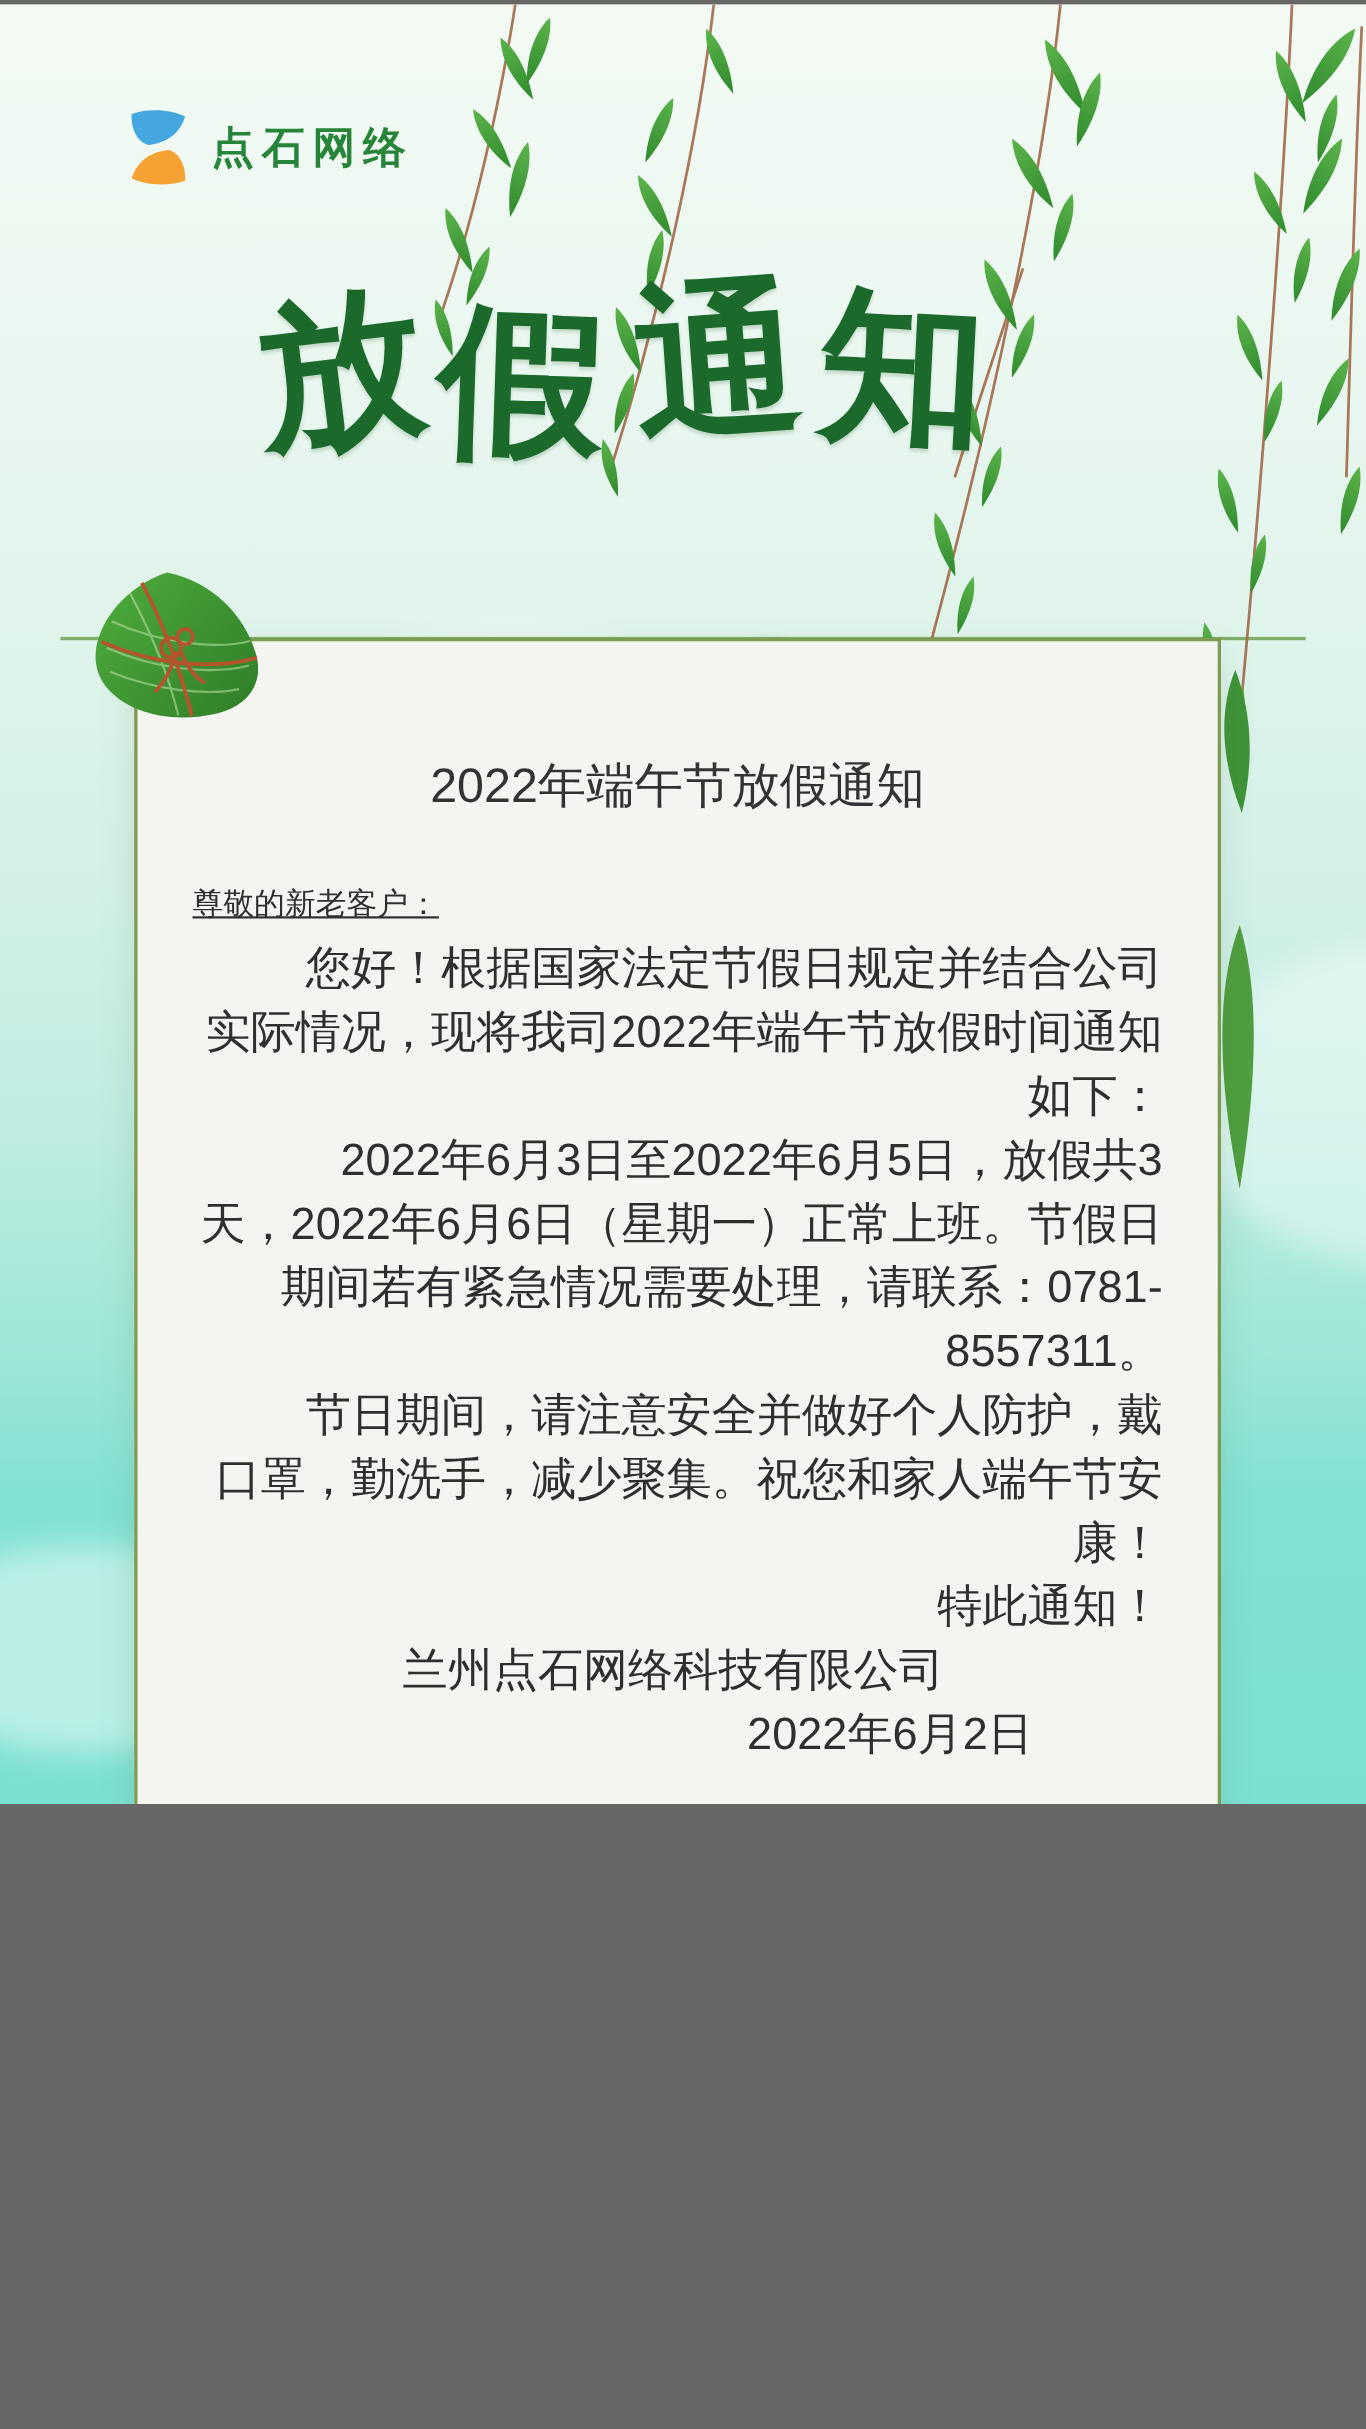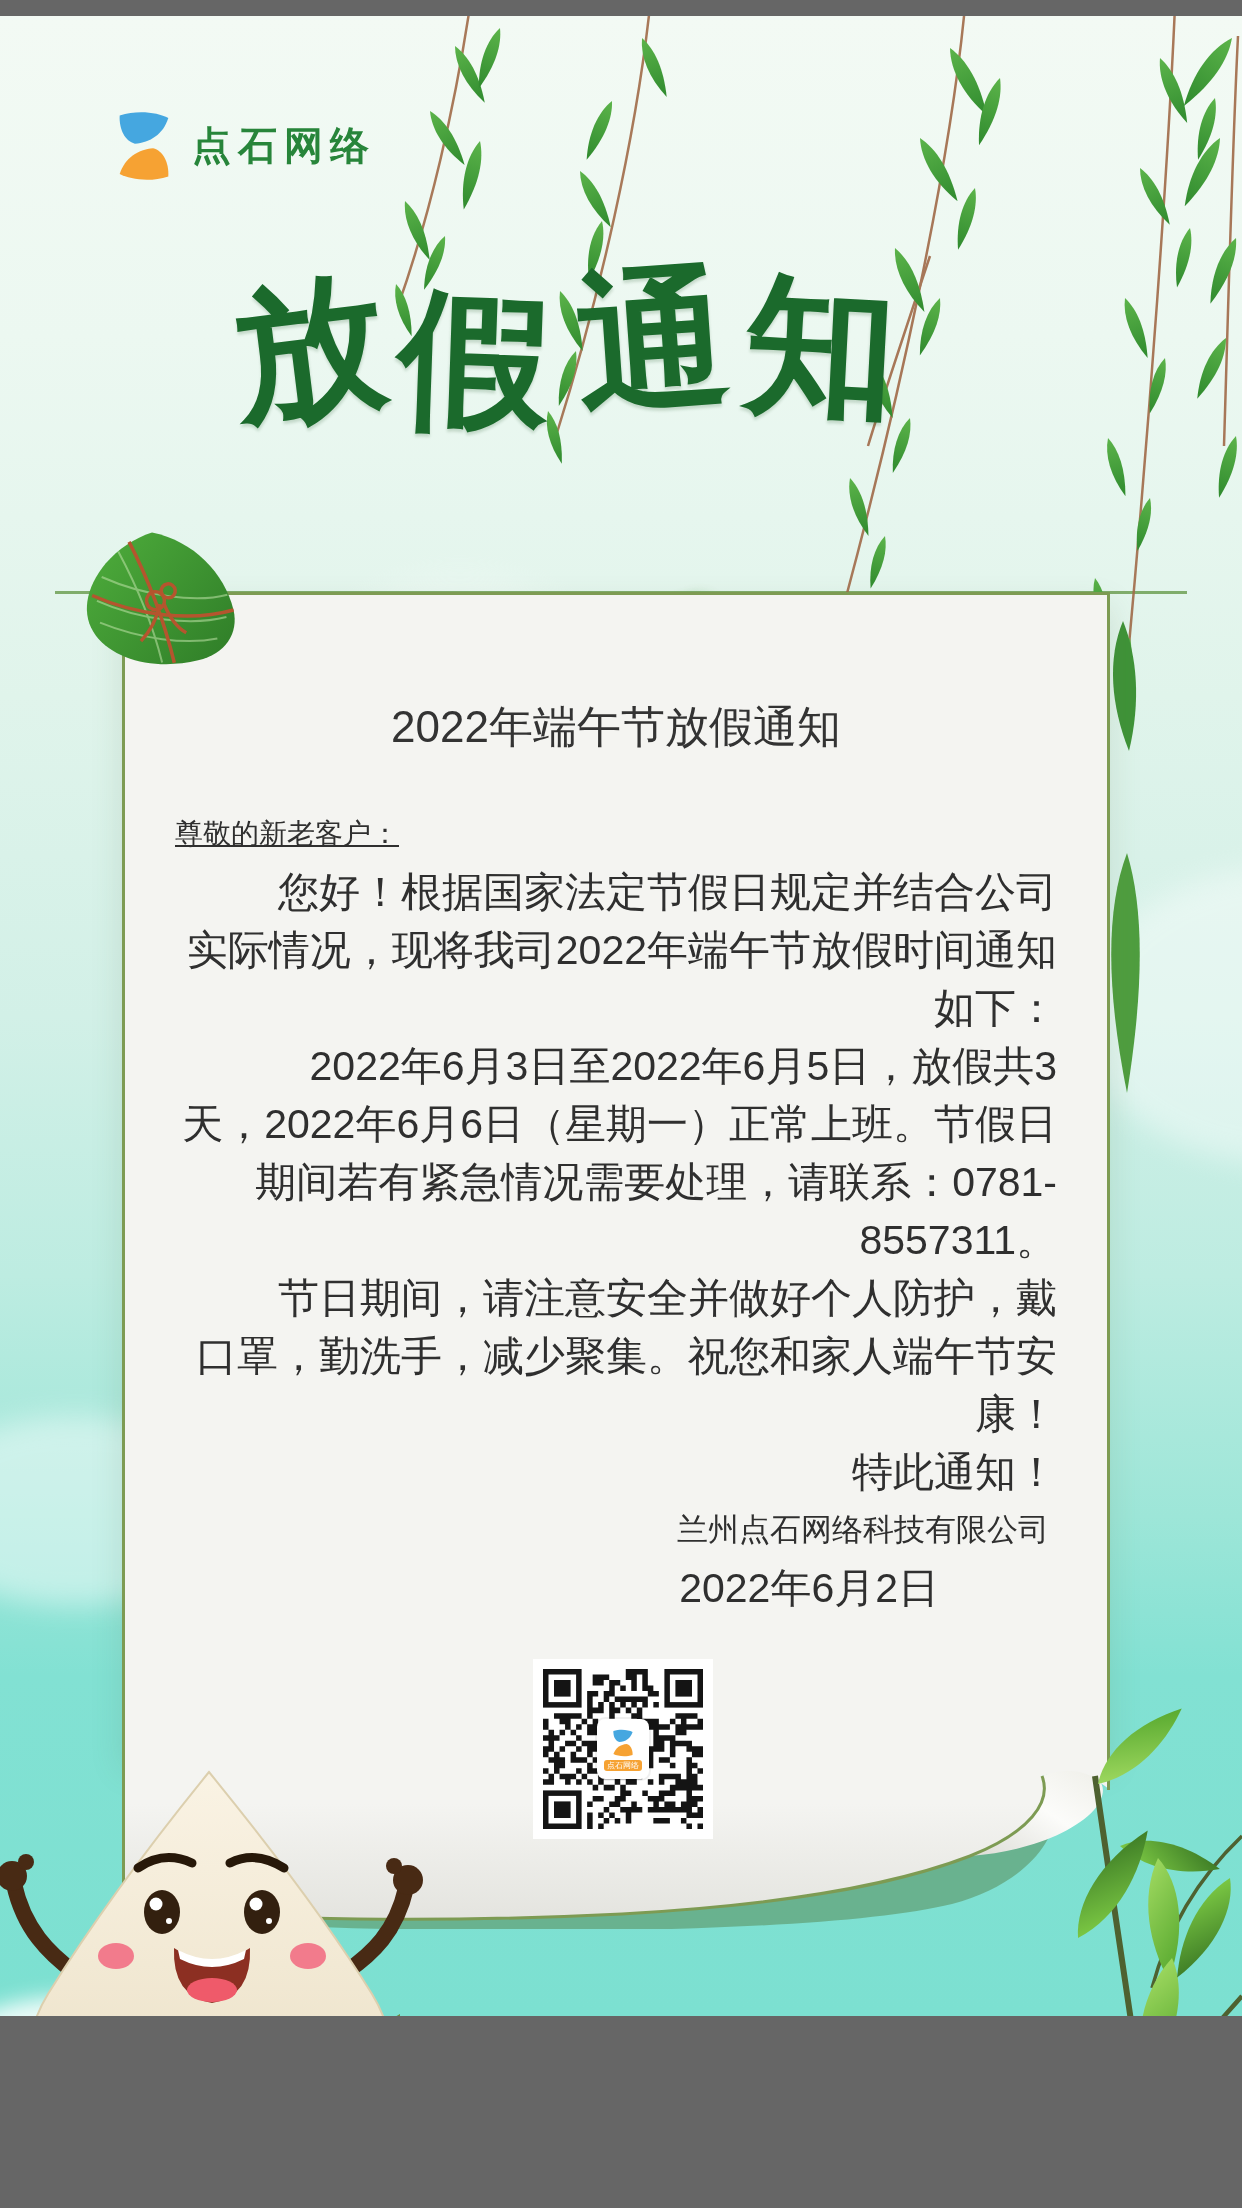--- a/index.html
+++ b/index.html
@@ -1,17 +1,17 @@
 <!DOCTYPE html>
 <html><head>
 <meta charset="utf-8">
 <style>
   html,body{margin:0;padding:0;background:#666;}
   .poster{
-    position:relative;width:1242px;height:2000px;overflow:hidden;margin:16px auto;
+    position:relative;width:1242px;height:1636px;overflow:hidden;margin:4px auto;
     font-family:"Liberation Sans","DejaVu Sans",sans-serif;
     background:linear-gradient(180deg,
       #f3faf4 0%,#ecf8f1 16%,#e0f4eb 34%,#d2f0e7 50%,
       #bdece1 63%,#9de6d8 75%,#82e1d3 83%,#7ce0d1 100%);
   }
   
   .cloud{position:absolute;background:#ffffff;border-radius:50%;filter:blur(14px);}
   .cloud.c1{left:-90px;top:1400px;width:330px;height:190px;opacity:.45;}
   .cloud.c2{left:1080px;top:850px;width:420px;height:300px;opacity:.40;}
   .cloud.c3{left:-120px;top:1980px;width:380px;height:300px;opacity:.85;filter:blur(10px);}
@@ -47,21 +47,21 @@
   .card{
     position:absolute;left:122px;top:576px;width:988px;height:1164px;z-index:10;
     background:#f4f4f1;border:3px solid #7d9b53;border-bottom:none;box-sizing:border-box;
     box-shadow:0 14px 30px rgba(80,110,70,.15);
   }
   .card-curl{position:absolute;left:122px;top:1738px;width:988px;height:175px;z-index:10;}
   .card-inner{position:absolute;left:0;top:0;width:100%;box-sizing:border-box;padding:0 50px;color:#2f2f2f;}
   .notice-title{margin:106px 0 0 0;text-align:center;font-size:44px;font-weight:400;color:#333;line-height:52px;}
   .salutation{margin:52px 0 0 0;font-size:28px;line-height:58px;text-decoration:underline;}
   .para{margin:0;font-size:41px;line-height:58px;text-indent:2em;text-align:right;}
-  .sig-company{margin:0;font-size:31px;line-height:58px;text-align:right;padding-right:8px;}
+  .sig-company{margin:0;font-size:41px;line-height:58px;text-align:center;padding-right:8px;}
   .sig-date{margin:0;font-size:41px;line-height:58px;text-align:right;padding-right:118px;}
   
   .qr{position:absolute;left:533px;top:1643px;width:180px;height:180px;background:#fff;z-index:12;}
   .qr svg{position:absolute;left:10px;top:10px;}
   .qr-logo{
     position:absolute;left:64px;top:60px;width:52px;height:60px;background:#fff;border-radius:8px;
     box-shadow:0 0 0 2px rgba(0,0,0,.06);display:flex;flex-direction:column;align-items:center;justify-content:center;z-index:2;
   }
   .qr-logo svg{position:static;width:30px;height:30px;}
   .qr-caption{margin-top:2px;background:#f6a233;color:#fff;font-size:8px;line-height:11px;padding:0 3px;border-radius:3px;white-space:nowrap;}

